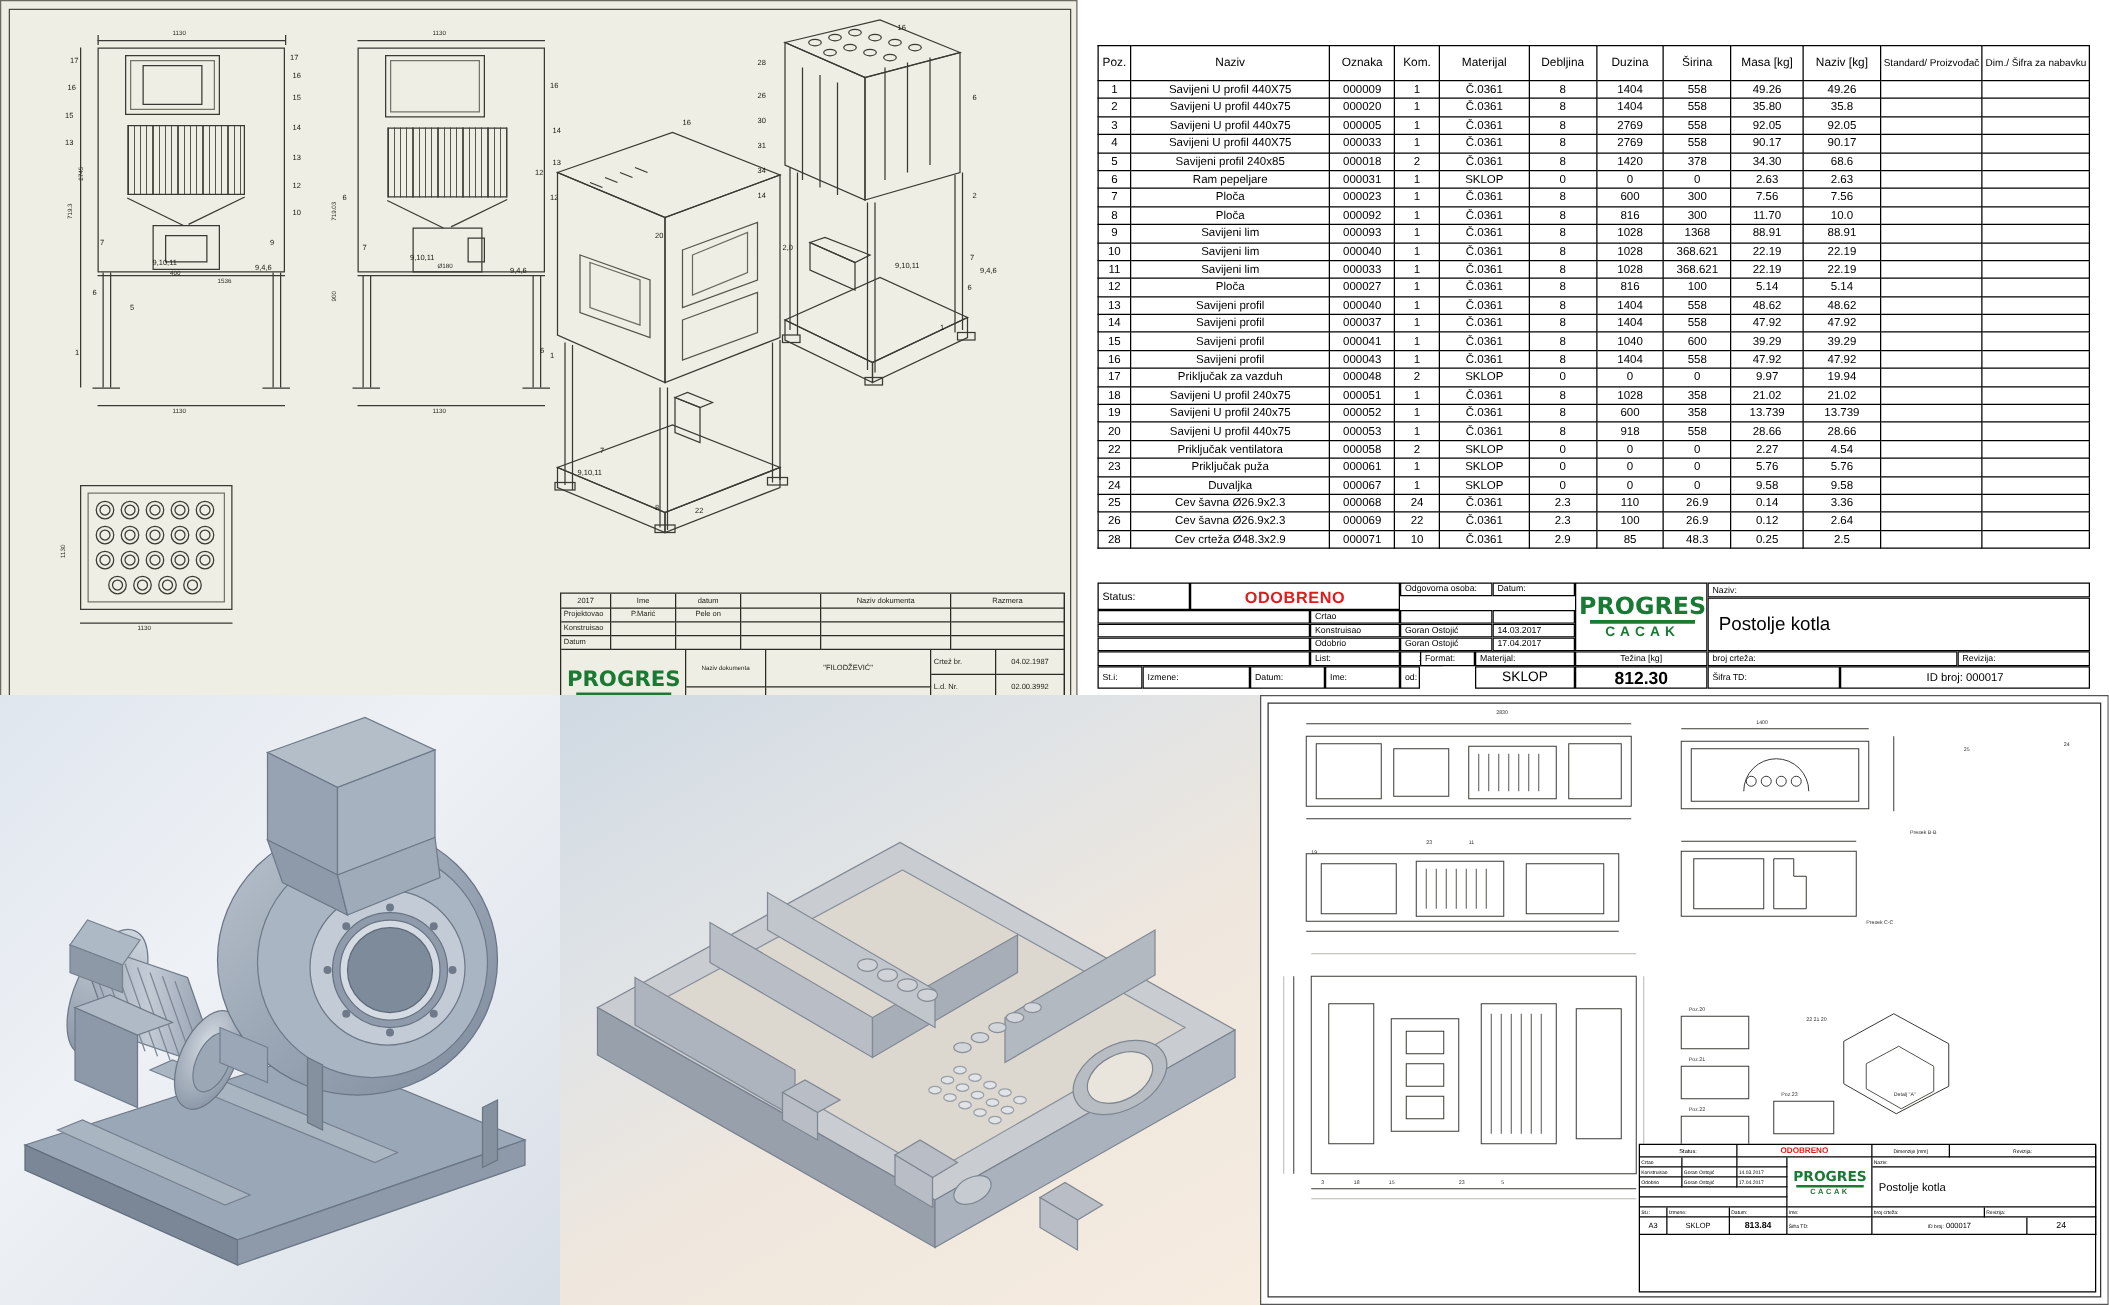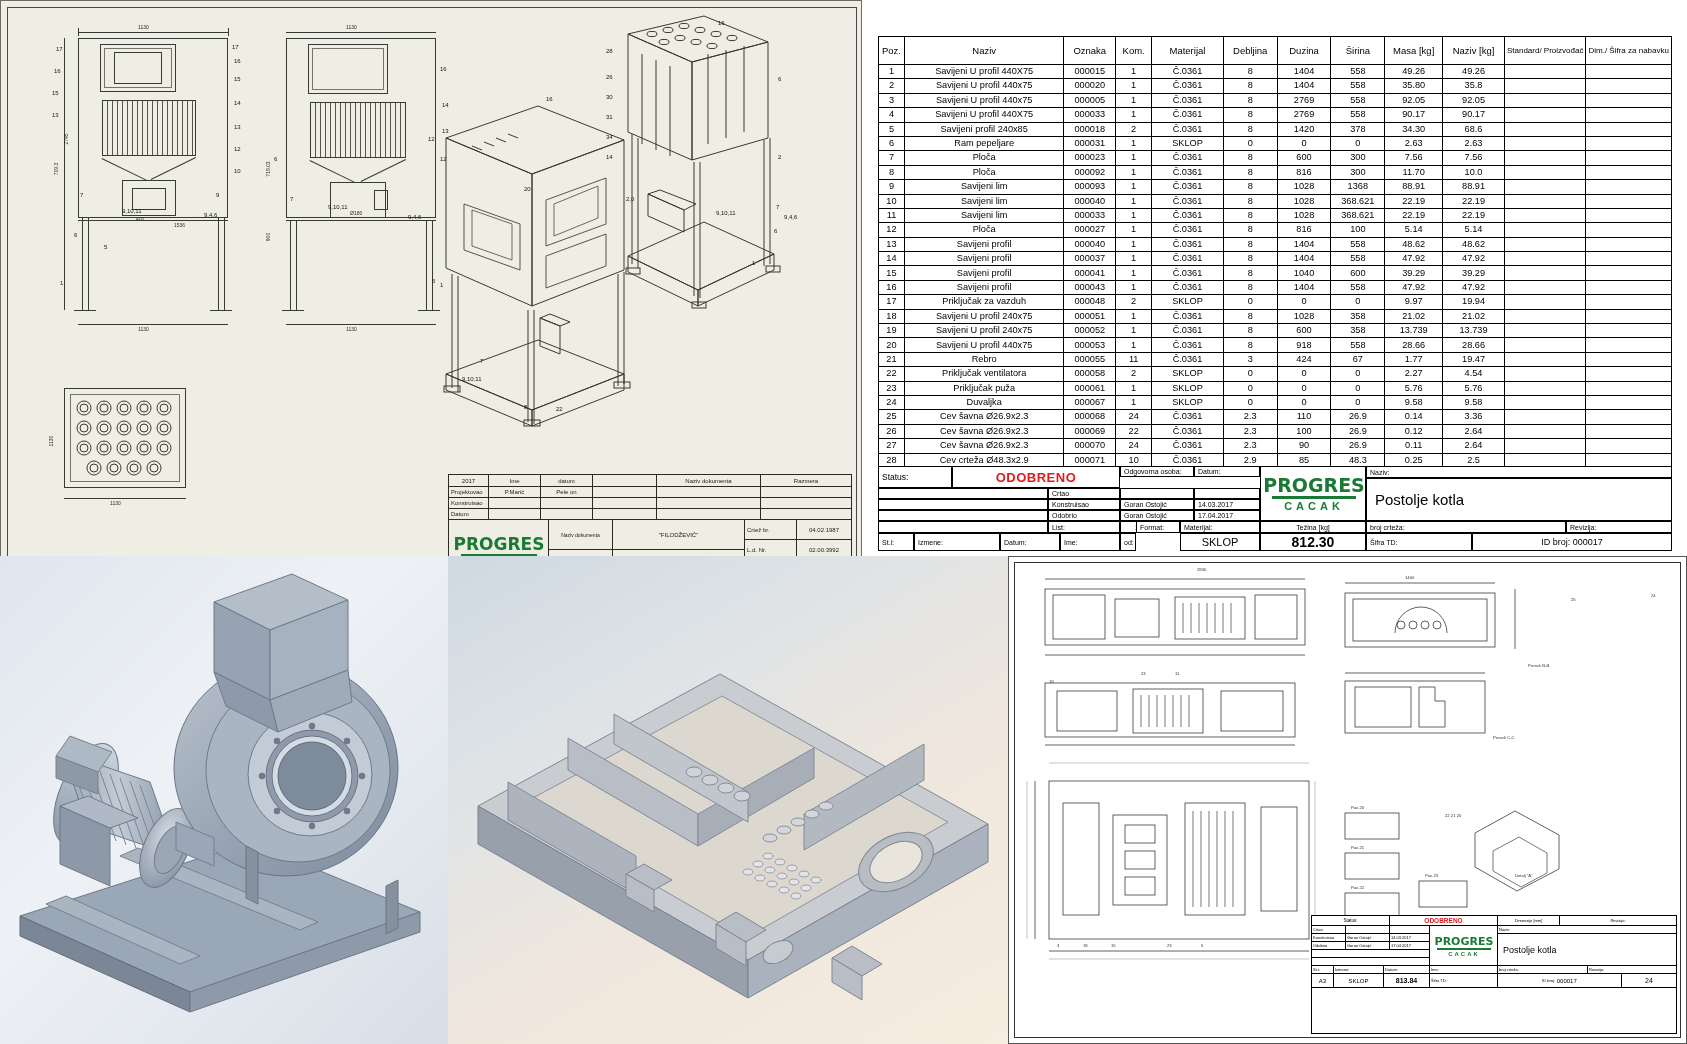--- a/index.html
+++ b/index.html
@@ -469,21 +469,21 @@
           <th style="width:58px">Masa [kg]</th>
           <th style="width:62px">Naziv [kg]</th>
           <th style="width:74px;font-size:8px;">Standard/ Proizvođač</th>
           <th style="width:72px;font-size:8px;">Dim./ Šifra za nabavku</th>
         </tr>
       </thead>
       <tbody>
           <tr>
             <td>1</td>
             <td>Savijeni U profil 440X75</td>
-            <td>000015</td>
+            <td>000009</td>
             <td>1</td>
             <td>Č.0361</td>
             <td>8</td>
             <td>1404</td>
             <td>558</td>
             <td>49.26</td>
             <td>49.26</td>
             <td></td>
             <td></td>
           </tr>
@@ -747,34 +747,20 @@
             <td>Č.0361</td>
             <td>8</td>
             <td>918</td>
             <td>558</td>
             <td>28.66</td>
             <td>28.66</td>
             <td></td>
             <td></td>
           </tr>
           <tr>
-            <td>21</td>
-            <td>Rebro</td>
-            <td>000055</td>
-            <td>11</td>
-            <td>Č.0361</td>
-            <td>3</td>
-            <td>424</td>
-            <td>67</td>
-            <td>1.77</td>
-            <td>19.47</td>
-            <td></td>
-            <td></td>
-          </tr>
-          <tr>
             <td>22</td>
             <td>Priključak ventilatora</td>
             <td>000058</td>
             <td>2</td>
             <td>SKLOP</td>
             <td>0</td>
             <td>0</td>
             <td>0</td>
             <td>2.27</td>
             <td>4.54</td>
@@ -826,34 +812,20 @@
           <tr>
             <td>26</td>
             <td>Cev šavna Ø26.9x2.3</td>
             <td>000069</td>
             <td>22</td>
             <td>Č.0361</td>
             <td>2.3</td>
             <td>100</td>
             <td>26.9</td>
             <td>0.12</td>
-            <td>2.64</td>
-            <td></td>
-            <td></td>
-          </tr>
-          <tr>
-            <td>27</td>
-            <td>Cev šavna Ø26.9x2.3</td>
-            <td>000070</td>
-            <td>24</td>
-            <td>Č.0361</td>
-            <td>2.3</td>
-            <td>90</td>
-            <td>26.9</td>
-            <td>0.11</td>
             <td>2.64</td>
             <td></td>
             <td></td>
           </tr>
           <tr>
             <td>28</td>
             <td>Cev crteža Ø48.3x2.9</td>
             <td>000071</td>
             <td>10</td>
             <td>Č.0361</td>

